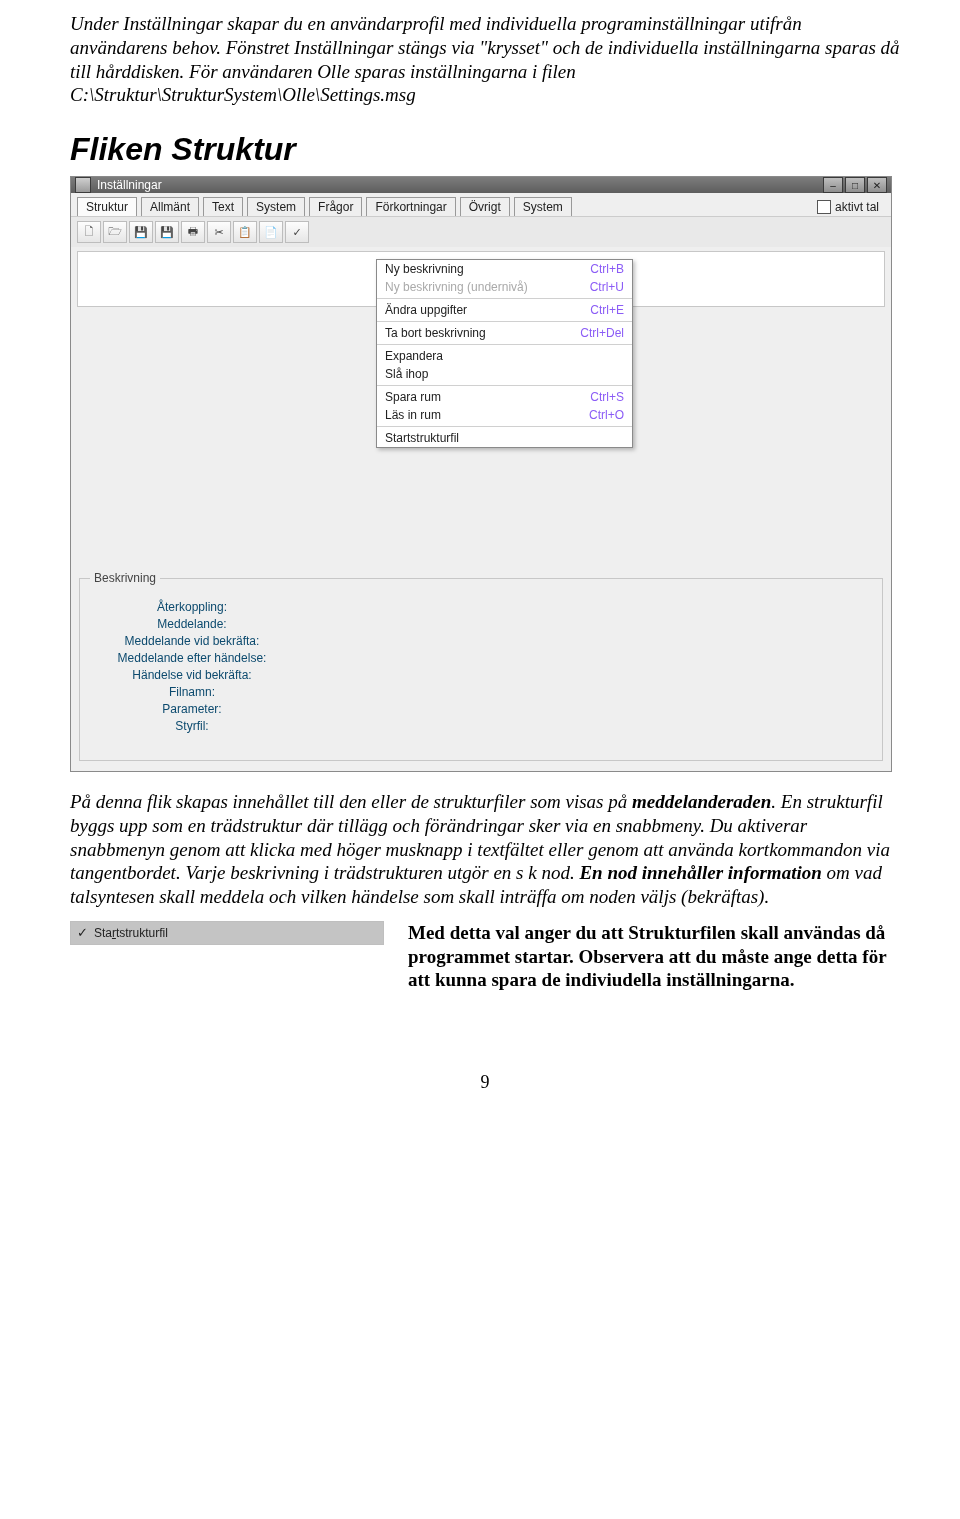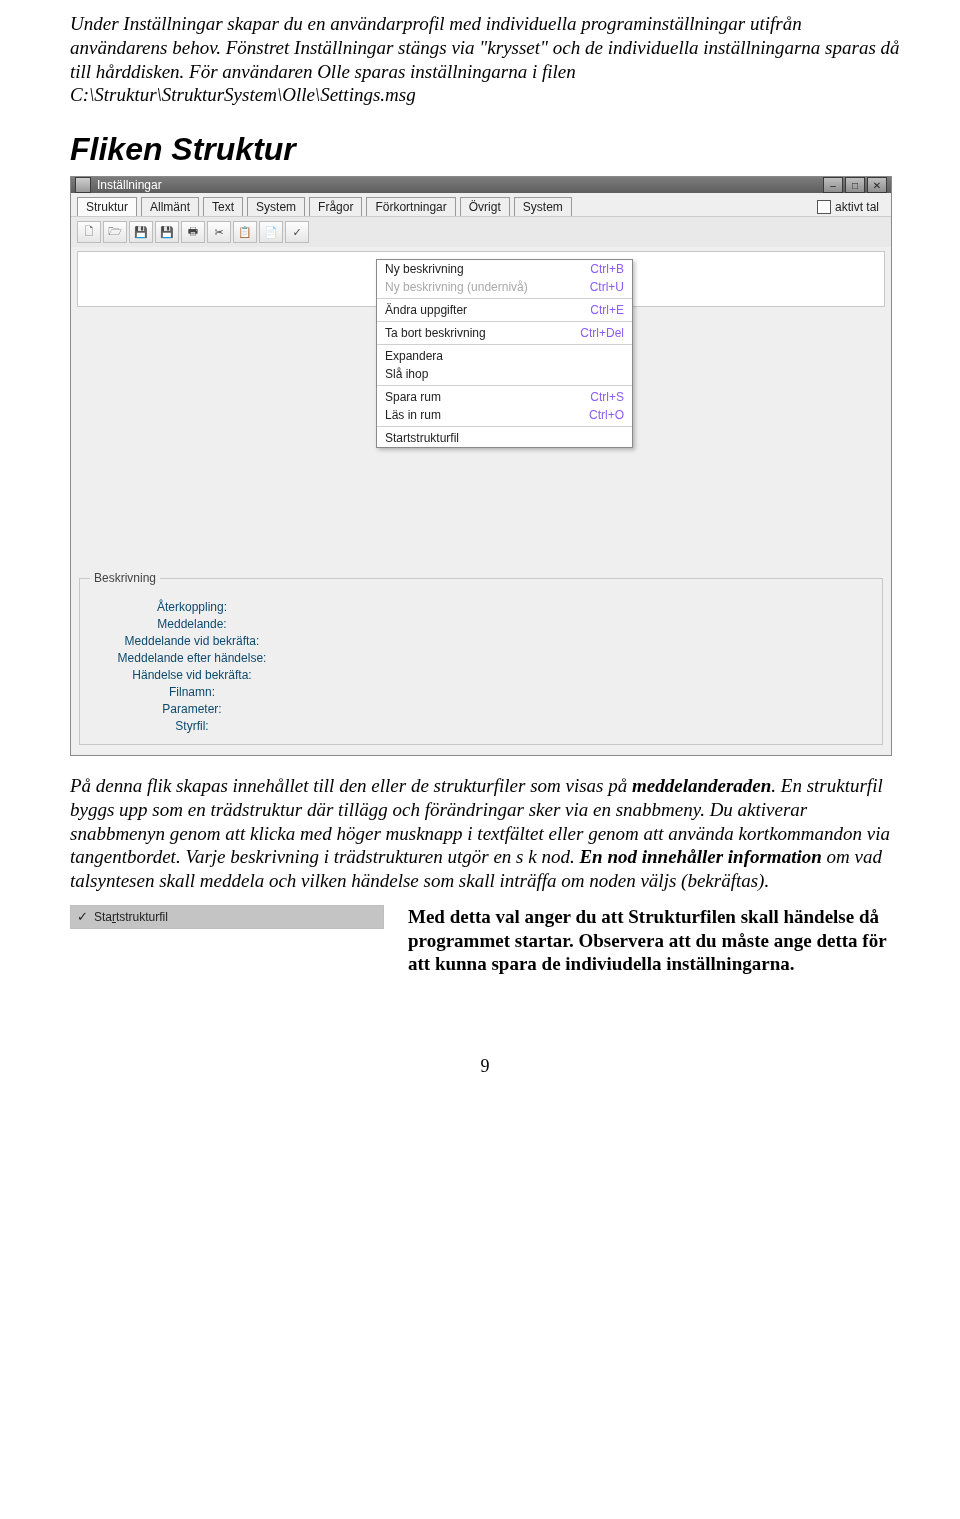--- a/index.html
+++ b/index.html
@@ -127,21 +127,21 @@
   .cm-label { flex: 1; }
   .cm-key { color: #8b5cf6; }
   .cm-row.disabled { color: #aaa; }
   .cm-sep { height: 1px; background: #d0d0d0; margin: 2px 0; }
   .contextmenu-pad { height: 120px; }
 
   .groupbox {
     margin: 10px 8px 10px 8px;
     border: 1px solid #c7c7c7;
     background: #efefef;
-    padding: 18px 12px 8px 12px;
+    padding: 18px 12px 24px 12px;
     position: relative;
   }
   .group-legend {
     position: absolute;
     top: -8px; left: 10px;
     background: #efefef;
     padding: 0 4px;
     font-size: 12px;
     color: #444;
   }
@@ -313,17 +313,17 @@
 
   <p class="body">
     <span>På denna flik skapas innehållet till den eller de strukturfiler som visas på </span><span class="bold">meddelanderaden</span><span>. En strukturfil byggs upp som en trädstruktur där tillägg och förändringar sker via en snabbmeny. Du aktiverar snabbmenyn genom att klicka med höger musknapp i textfältet eller genom att använda kortkommandon via tangentbordet. Varje beskrivning i trädstrukturen utgör en s k nod. </span><span class="bold">En nod innehåller information</span><span> om vad talsyntesen skall meddela och vilken händelse som skall inträffa om noden väljs (bekräftas).</span>
   </p>
 
   <div class="option-row">
     <div class="thumb">
       <span class="check">✓</span>
       <span>Sta<span class="u">r</span>tstrukturfil</span>
     </div>
-    <div class="option-text bold">Med detta val anger du att Strukturfilen skall händelse då programmet startar. Observera att du måste ange detta för att kunna spara de indiviudella inställningarna.</div>
+    <div class="option-text bold">Med detta val anger du att Strukturfilen skall användas då programmet startar. Observera att du måste ange detta för att kunna spara de indiviudella inställningarna.</div>
   </div>
 
   <div class="page-number">9</div>
 </div>
 
 </body></html>

